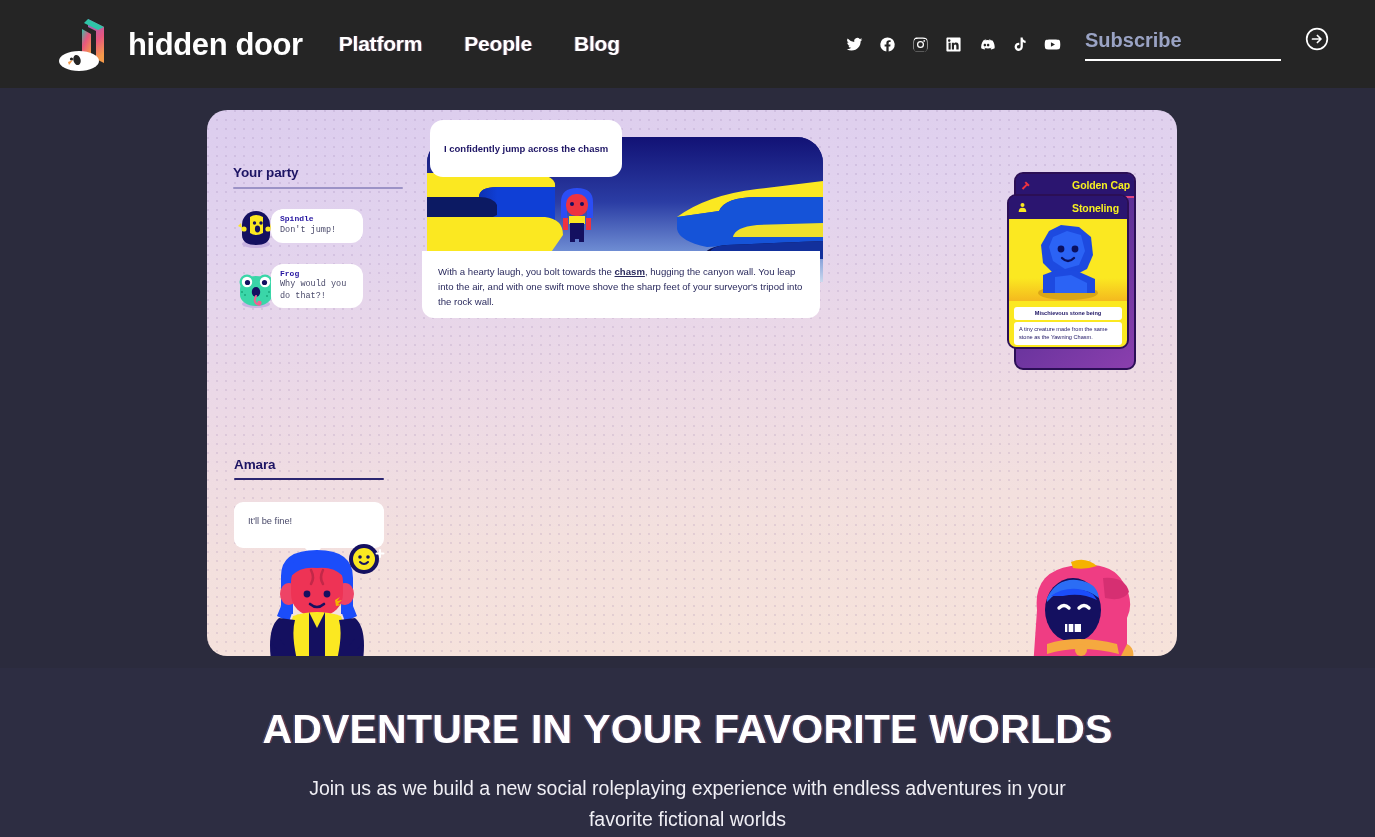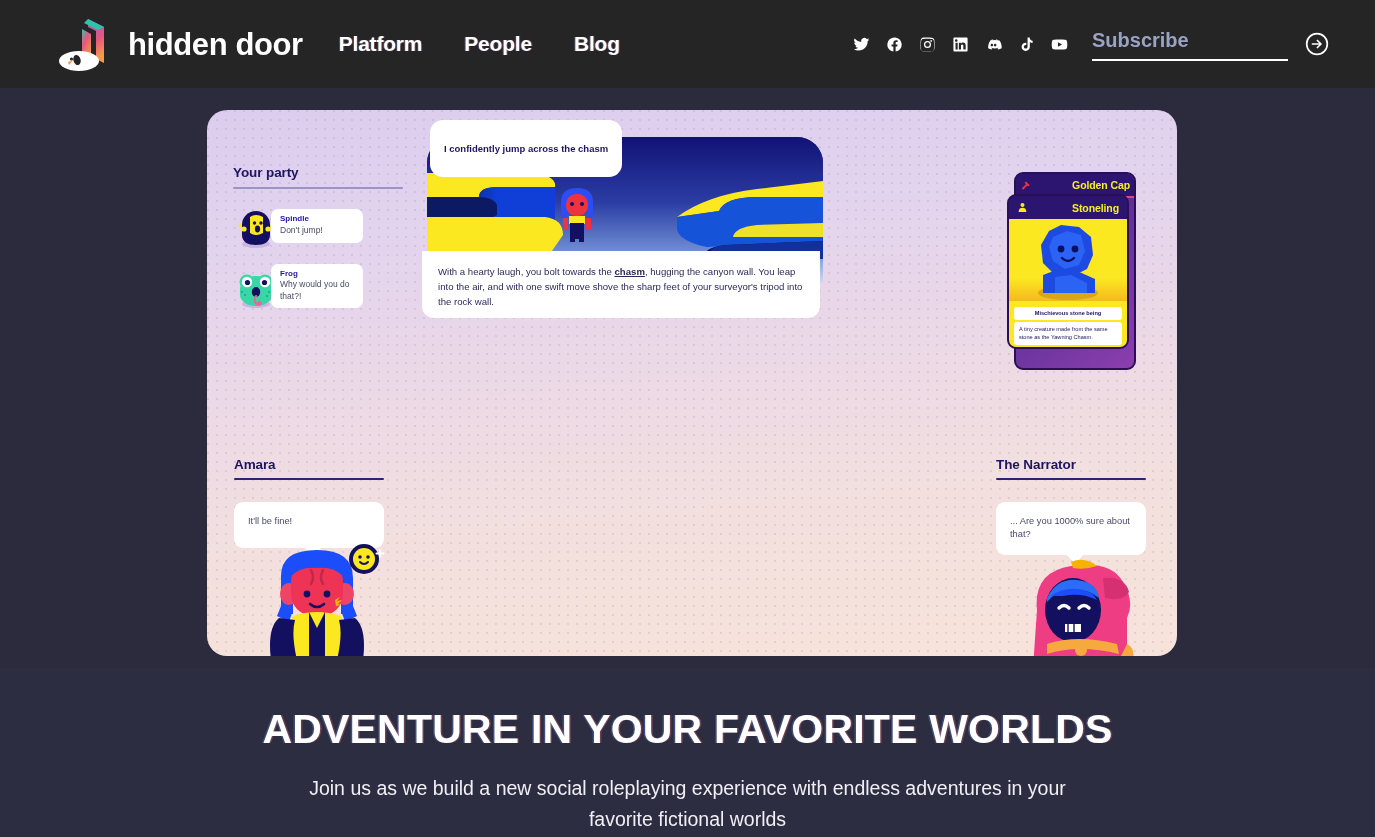--- a/index.html
+++ b/index.html
@@ -26,21 +26,21 @@
     color: #ffffff; font-size: 21px; font-weight: bold; letter-spacing: -0.2px;
     text-decoration: none; cursor: pointer;
     text-shadow: 1px 0 0 rgba(255,120,120,0.35), -1px 0 0 rgba(120,160,255,0.35);
   }
   .header-right {
     margin-left: auto; margin-right: 46px;
     display: flex; align-items: center; gap: 0;
   }
   .socials { display: flex; align-items: center; gap: 16px; margin-right: 24px; }
   .social-icon { width: 17px; height: 17px; fill: #ffffff; cursor: pointer; display: block; }
-  .subscribe-wrap { display: flex; align-items: center; gap: 17px; }
+  .subscribe-wrap { display: flex; align-items: flex-start; gap: 24px; }
   .subscribe-input {
     width: 196px; background: transparent; border: none;
     border-bottom: 2px solid #ffffff; outline: none;
     color: #ffffff; font-family: "Liberation Sans", sans-serif;
     font-size: 20px; font-weight: bold; padding: 2px 0 7px 0;
   }
   .subscribe-input::placeholder { color: #9aa3c4; opacity: 1; }
   .submit-arrow { width: 24px; height: 24px; cursor: pointer; display: block; }
 
   
@@ -59,22 +59,22 @@
 
   
   .party { position: absolute; left: 26px; top: 55px; width: 170px; }
   .section-title {
     color: #1d1464; font-size: 13.5px; font-weight: bold; letter-spacing: -0.1px;
   }
   .title-rule { height: 2px; background: #9c92c6; margin-top: 7px; border-radius: 1px; }
   .party-row { display: flex; align-items: center; margin-top: 14px; }
   .avatar-sm { width: 46px; height: 46px; flex: none; }
   .bubble {
-    background: #ffffff; border-radius: 7px; padding: 5px 9px 6px 9px;
-    margin-left: -8px; width: 92px; position: relative; z-index: 2;
+    background: #ffffff; border-radius: 12px; padding: 5px 9px 6px 9px;
+    margin-left: -8px; width: 92px; position: relative; z-index: 2; font-family: Liberation Mono, monospace;
   }
   .bubble-name { color: #2414a0; font-size: 8px; font-weight: bold; line-height: 1.35; }
   .bubble-text { color: #4a4a6a; font-size: 8.5px; line-height: 1.35; }
 
   
   .scene { position: absolute; left: 215px; top: 10px; width: 400px; }
   .action-chip {
     position: absolute; left: 8px; top: 0px;
     background: #ffffff; border-radius: 13px;
     padding: 23px 14px; z-index: 4;
@@ -413,25 +413,20 @@
     </svg>
     <svg class="badge-smiley" viewBox="0 0 40 34">
       <circle cx="17" cy="17" r="15" fill="#141060"></circle>
       <circle cx="17" cy="17" r="11" fill="#fbe821"></circle>
       <circle cx="13" cy="15" r="1.8" fill="#141060"></circle>
       <circle cx="21" cy="15" r="1.8" fill="#141060"></circle>
       <path d="M13 20 Q17 24 21 20" stroke="#141060" stroke-width="2" fill="none" stroke-linecap="round"></path>
       <path d="M33 8 v7 M29.5 11.5 h7" stroke="#ffffff" stroke-width="2" stroke-linecap="round"></path>
     </svg>
 
-    <div class="narrator-block">
-      <div class="section-title">The Narrator</div>
-      <div class="title-rule-dark"></div>
-      <div class="say-bubble">... Are you 1000% sure about that?</div>
-    </div>
 
     <svg class="char-art right" viewBox="0 0 160 110">
       <path d="M30 52 Q26 14 64 8 Q104 2 116 24 Q128 44 120 60 L120 110 L26 110 Z" fill="#ef3d83"></path>
       <path d="M96 20 Q118 18 122 34 Q116 44 98 40 Z" fill="#d62f72"></path>
       <ellipse cx="66" cy="52" rx="28" ry="32" fill="#141060"></ellipse>
       <path d="M40 40 Q50 20 70 22 Q90 24 92 40 Q80 30 64 32 Q50 32 40 44 Z" fill="#2b6df5"></path>
       <path d="M44 38 Q58 28 76 32 Q86 34 90 42 Q74 34 56 38 Z" fill="#1b4dfa"></path>
       <path d="M52 50 q5 -5 10 0" stroke="#ffffff" stroke-width="3.4" fill="none" stroke-linecap="round"></path>
       <path d="M72 50 q5 -5 10 0" stroke="#ffffff" stroke-width="3.4" fill="none" stroke-linecap="round"></path>
       <path d="M58 66 h16 v8 h-16 z" fill="#ffffff"></path>

